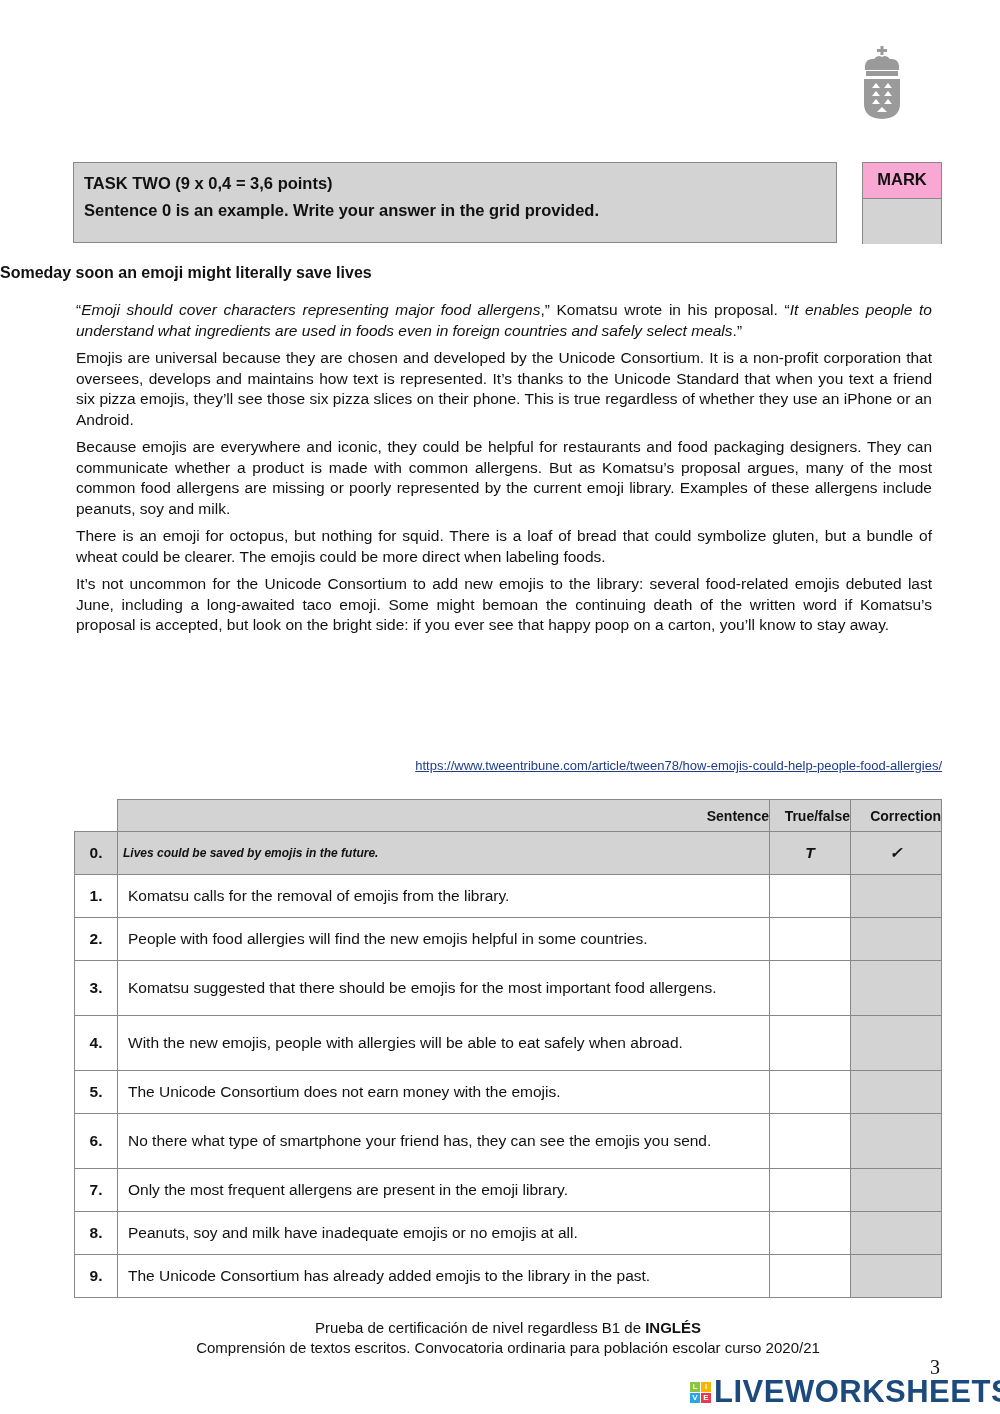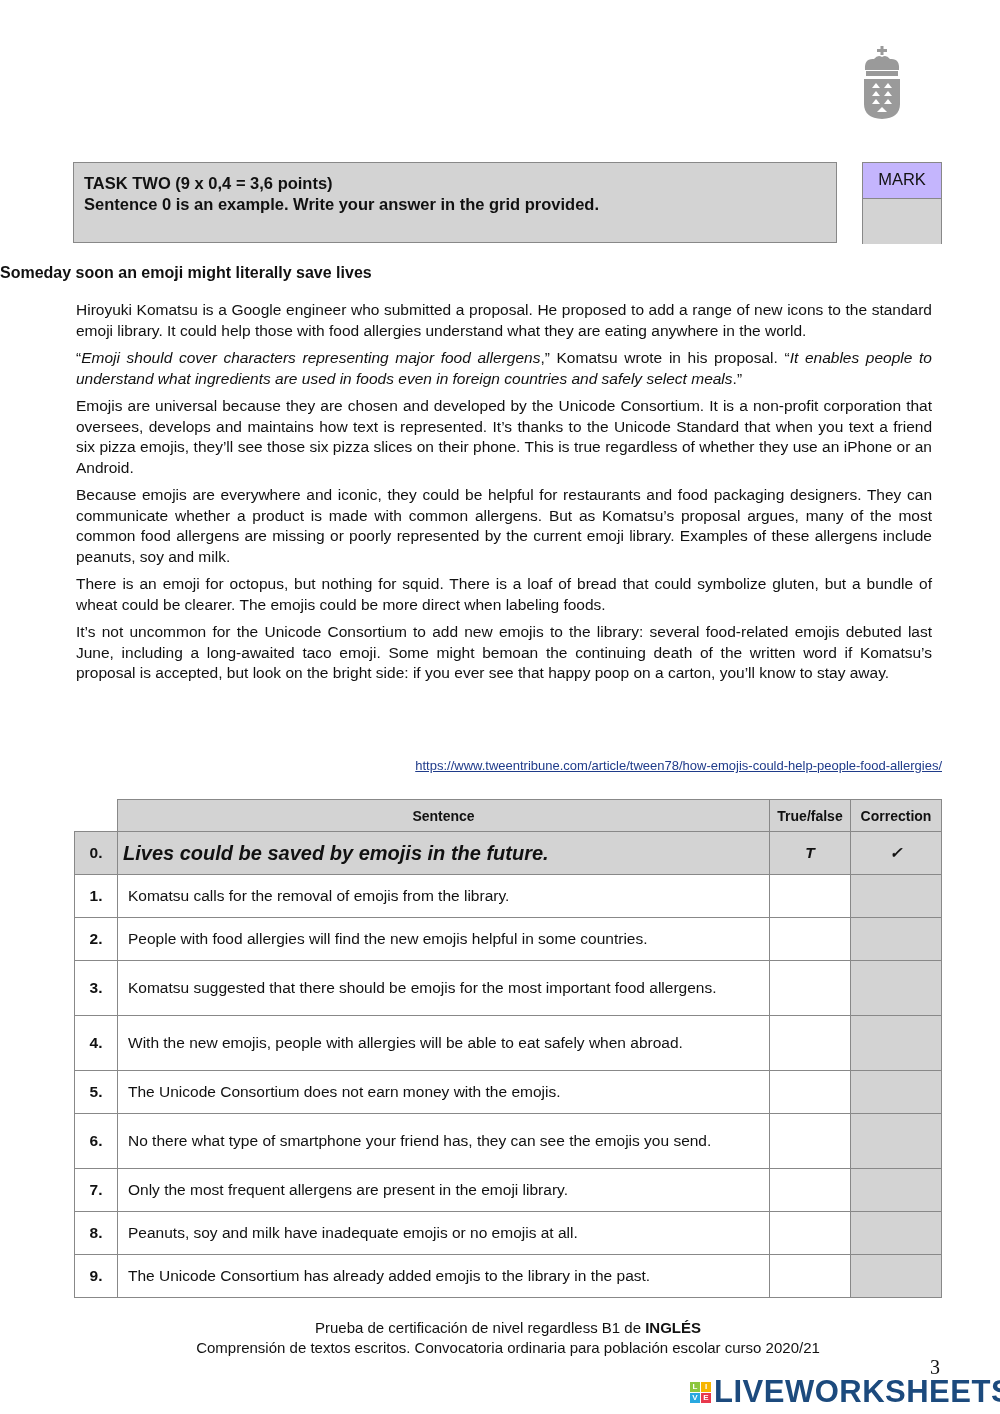--- a/index.html
+++ b/index.html
@@ -2,45 +2,45 @@
 <html><head>
 <meta charset="utf-8">
 <style>
   html, body { margin: 0; padding: 0; background: #ffffff; }
   body { width: 1000px; height: 1414px; position: relative; overflow: hidden;
          font-family: "Liberation Sans", sans-serif; color: #111; }
   .crest { position: absolute; left: 860px; top: 46px; width: 44px; height: 74px; }
   .task-box { position: absolute; left: 73px; top: 162px; width: 764px; height: 81px;
               background: #d3d3d3; border: 1px solid #888; box-sizing: border-box;
               padding: 10px 10px 0 10px; font-weight: bold; font-size: 16.5px; line-height: 21px; }
-  .task-box .t1 { }
+  .task-box .t1 { margin-bottom: 6px; }
   .mark-box { position: absolute; left: 862px; top: 162px; width: 80px; height: 82px;
               border: 1px solid #888; box-sizing: border-box; }
   .mark-box .mark-label { height: 35px; border-bottom: 1px solid #888; text-align: center;
-              font-weight: normal; font-size: 16.5px; line-height: 32px; background: #c4b5fd; }
+              font-weight: bold; font-size: 16.5px; line-height: 32px; background: #f9a8d4; }
   .mark-box .mark-input { height: 45px; background: #d3d3d3; }
   .article-title { position: absolute; left: 0; width: 984px; top: 264px; text-align: left;
               font-weight: bold; font-size: 16px; }
   .article { position: absolute; left: 76px; top: 300px; width: 856px; font-size: 15.5px;
              line-height: 20.5px; text-align: justify; }
   .article p { margin: 0 0 7px 0; }
   .source { position: absolute; right: 58px; top: 758px; font-size: 13px; color: #1f3b8a;
             text-decoration: underline; }
   table.grid { position: absolute; left: 74px; top: 799px; width: 868px; border-collapse: collapse;
                font-size: 15.5px; }
   table.grid td, table.grid th { border: 1px solid #888; padding: 0; }
-  table.grid th { background: #d3d3d3; font-size: 14px; font-weight: bold; height: 31px; text-align: center; }
+  table.grid th { background: #d3d3d3; font-size: 14px; font-weight: bold; height: 31px; text-align: right; }
   table.grid th.blank { background: #fff; border-top: none; border-left: none; }
   td.num { width: 42px; text-align: center; font-weight: bold; }
   td.sentence { padding: 0 10px !important; line-height: 20px; }
   td.tf { width: 80px; text-align: center; }
   td.corr { width: 90px; background: #d3d3d3; text-align: center; }
   tr.example td { background: #d3d3d3; font-weight: bold; font-style: italic; height: 42px; }
   tr.example td.num { font-style: normal; }
-  tr.example td.sentence { padding-left: 5px !important; font-size: 20px; }
+  tr.example td.sentence { padding-left: 5px !important; font-size: 12px; }
   tr.item td { height: 42px; }
   tr.item.tall td { height: 54px; }
   .footer { position: absolute; left: 0; width: 1016px; top: 1318px; text-align: center;
             font-size: 15px; line-height: 20px; }
   .page-no { position: absolute; left: 930px; top: 1356px; font-family: "Liberation Serif", serif;
              font-size: 20px; }
   .lw { position: absolute; left: 690px; top: 1374px; display: flex; align-items: center; }
   .lw-logo { display: grid; grid-template-columns: 10px 10px; grid-template-rows: 10px 10px; gap: 1px; margin-right: 3px; }
   .lw-logo span { font-size: 8px; font-weight: bold; color: #fff; text-align: center; line-height: 10px; }
   .lw-text { font-size: 31px; font-weight: bold; color: #1c4a7d; letter-spacing: 0.5px; }
@@ -73,21 +73,20 @@
 </div>
 
 <div class="mark-box">
   <div class="mark-label">MARK</div>
   <div class="mark-input"></div>
 </div>
 
 <div class="article-title">Someday soon an emoji might literally save lives</div>
 
 <div class="article">
-  <p>Hiroyuki Komatsu is a Google engineer who submitted a proposal. He proposed to add a range of new icons to the standard emoji library. It could help those with food allergies understand what they are eating anywhere in the world.</p>
   <p><span>“</span><i>Emoji should cover characters representing major food allergens</i><span>,” Komatsu wrote in his proposal. “</span><i>It enables people to understand what ingredients are used in foods even in foreign countries and safely select meals</i><span>.”</span></p>
   <p>Emojis are universal because they are chosen and developed by the Unicode Consortium. It is a non-profit corporation that oversees, develops and maintains how text is represented. It’s thanks to the Unicode Standard that when you text a friend six pizza emojis, they’ll see those six pizza slices on their phone. This is true regardless of whether they use an iPhone or an Android.</p>
   <p>Because emojis are everywhere and iconic, they could be helpful for restaurants and food packaging designers. They can communicate whether a product is made with common allergens. But as Komatsu’s proposal argues, many of the most common food allergens are missing or poorly represented by the current emoji library. Examples of these allergens include peanuts, soy and milk.</p>
   <p>There is an emoji for octopus, but nothing for squid. There is a loaf of bread that could symbolize gluten, but a bundle of wheat could be clearer. The emojis could be more direct when labeling foods.</p>
   <p>It’s not uncommon for the Unicode Consortium to add new emojis to the library: several food-related emojis debuted last June, including a long-awaited taco emoji. Some might bemoan the continuing death  of the written word if Komatsu’s proposal is accepted, but look on the bright side: if you ever see that happy poop on a carton, you’ll know to stay away.</p>
 </div>
 
 <a class="source">https://www.tweentribune.com/article/tween78/how-emojis-could-help-people-food-allergies/</a>
 
 <table class="grid">

